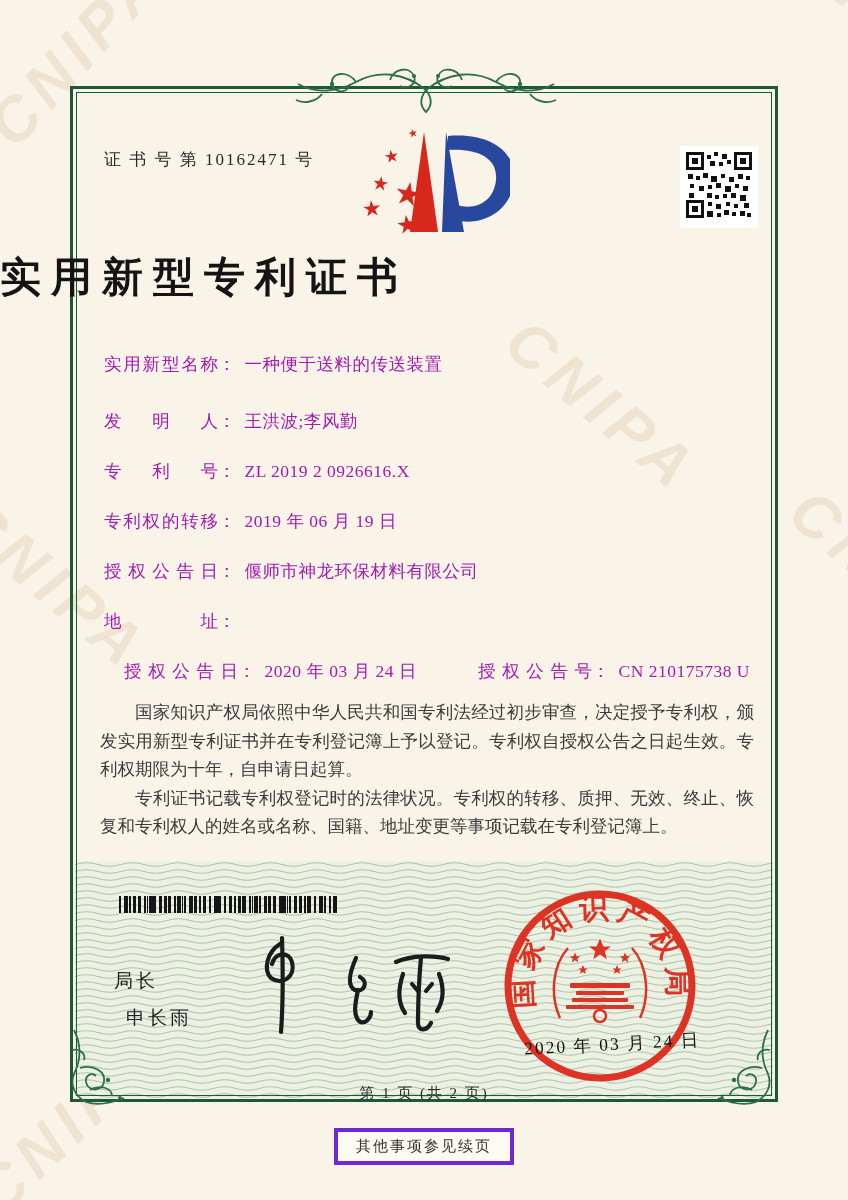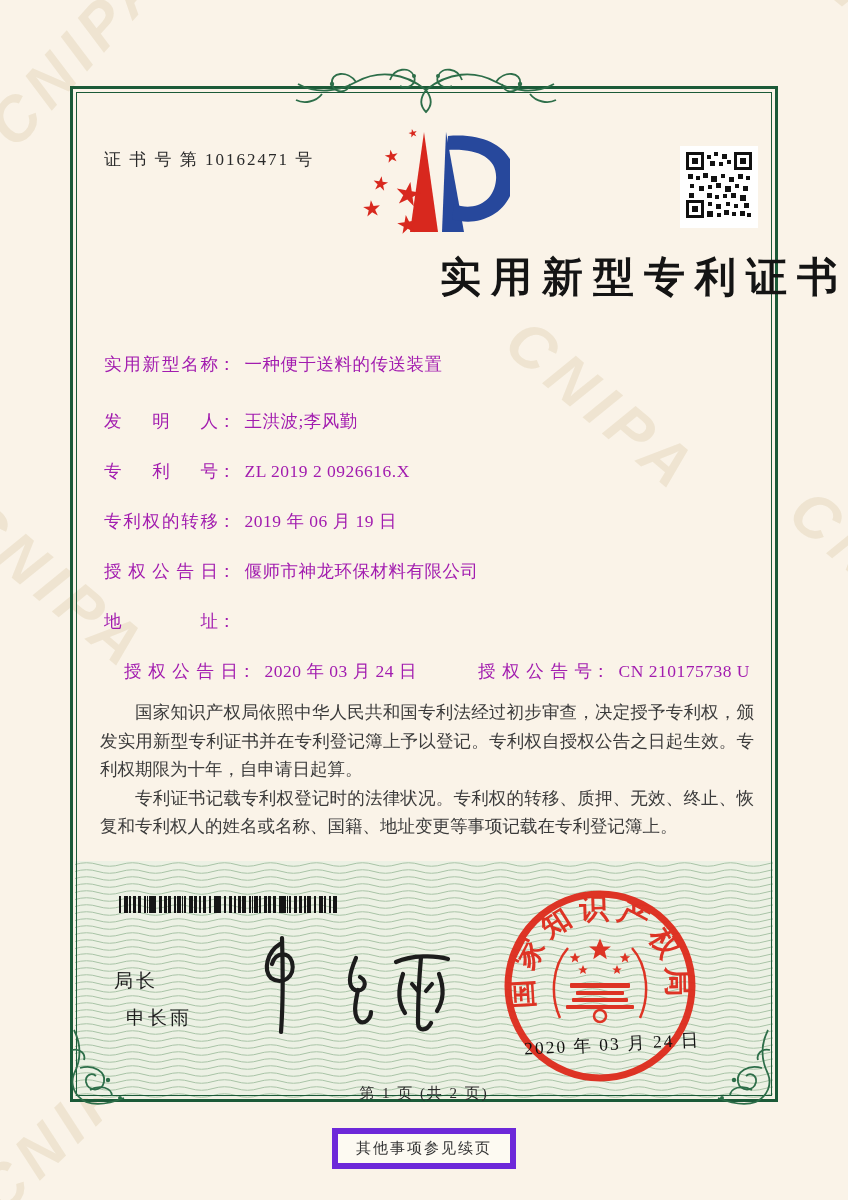--- a/index.html
+++ b/index.html
@@ -37,21 +37,21 @@
   .waves{position:absolute;left:75px;top:861px;z-index:1;}
   
   .certno{
     position:absolute;left:104px;top:148px;z-index:3;
     font-size:17px;letter-spacing:2px;color:#2a2a2a;
   }
   .logo{position:absolute;left:350px;top:126px;width:160px;height:120px;z-index:3;}
   .logo .star{position:absolute;color:#d8281e;line-height:1;}
   .qr{position:absolute;left:680px;top:146px;z-index:3;background:#fff;padding:6px;}
   .title{
-    position:absolute;left:0;top:250px;width:100%;z-index:3;text-align:right;
+    position:absolute;left:0;top:250px;width:100%;z-index:3;text-align:left;
     font-size:41px;font-weight:bold;letter-spacing:10px;color:#141414;
   }
   
   .fields{position:absolute;left:104px;top:352px;width:600px;z-index:3;font-size:17.5px;color:#a21caf;}
   .frow{display:flex;align-items:baseline;height:27px;margin-bottom:23px;}
   .frow.gap-lg{margin-bottom:30px;}
   .flabel{display:inline-block;width:114px;text-align:justify;text-align-last:justify;flex:none;}
   .fcolon{flex:none;}
   .fvalue{margin-left:9px;letter-spacing:0.5px;white-space:nowrap;}
   .fpair{display:flex;align-items:baseline;margin-left:20px;}
@@ -74,21 +74,21 @@
   .seal{position:absolute;left:500px;top:886px;z-index:4;opacity:0.95;}
   .seal-date{
     position:absolute;left:524px;top:1032px;z-index:5;font-size:17.5px;
     letter-spacing:2px;color:#111;transform:rotate(-3deg);
   }
   .pagenum{position:absolute;left:0;top:1084px;width:100%;text-align:center;z-index:3;
     font-size:15px;letter-spacing:2px;color:#2a2a2a;}
   .contnote{
     position:absolute;left:50%;top:1128px;transform:translateX(-50%);z-index:3;
     font-size:15px;letter-spacing:2px;color:#333;
-    background:#fdfaf2;border:6px solid #6d28d9;padding:5px 18px;white-space:nowrap;
+    background:#fdfaf2;border:4px solid #6d28d9;padding:5px 18px;white-space:nowrap;
   }
 </style>
 </head>
 <body>
 
 <div class="page">
 
   <div class="wm wm1">CNIPA</div>
   <div class="wm wm2">CNIPA</div>
   <div class="wm wm3">CNIPA</div>

